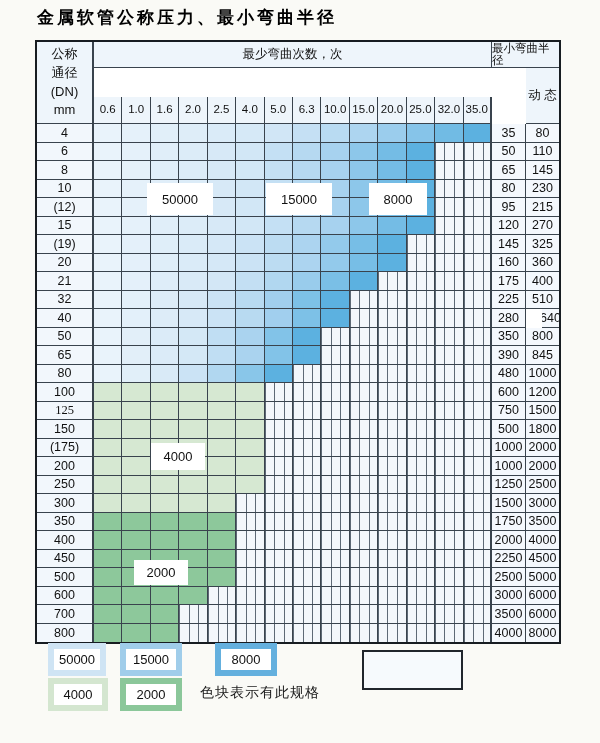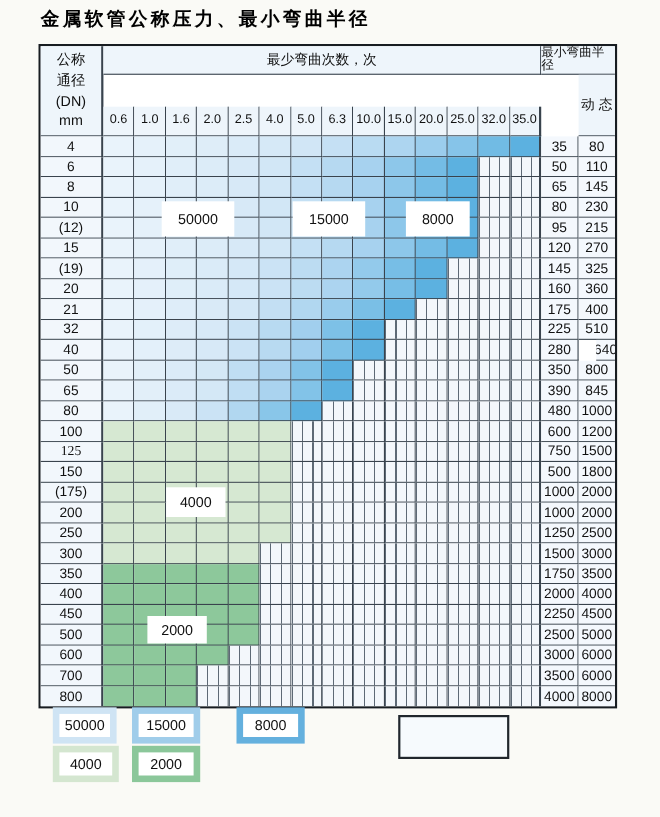--- a/index.html
+++ b/index.html
@@ -565,14 +565,15 @@
       <div class="sw" style="left: 215px; top: 643px; width: 62px; height: 33px; background: rgb(100, 176, 222);">
         <div class="inner">8000</div>
       </div>
       <div class="sw" style="left: 48px; top: 678px; width: 60px; height: 33px; background: rgb(212, 230, 208);">
         <div class="inner">4000</div>
       </div>
       <div class="sw" style="left: 120px; top: 678px; width: 62px; height: 33px; background: rgb(139, 199, 154);">
         <div class="inner">2000</div>
       </div>
     </div>
+  <div class="leg-text" style="left:200px;top:684px;">色块表示有此规格</div>
   <div class="nospec"></div>
 </div>
 
 </body></html>

